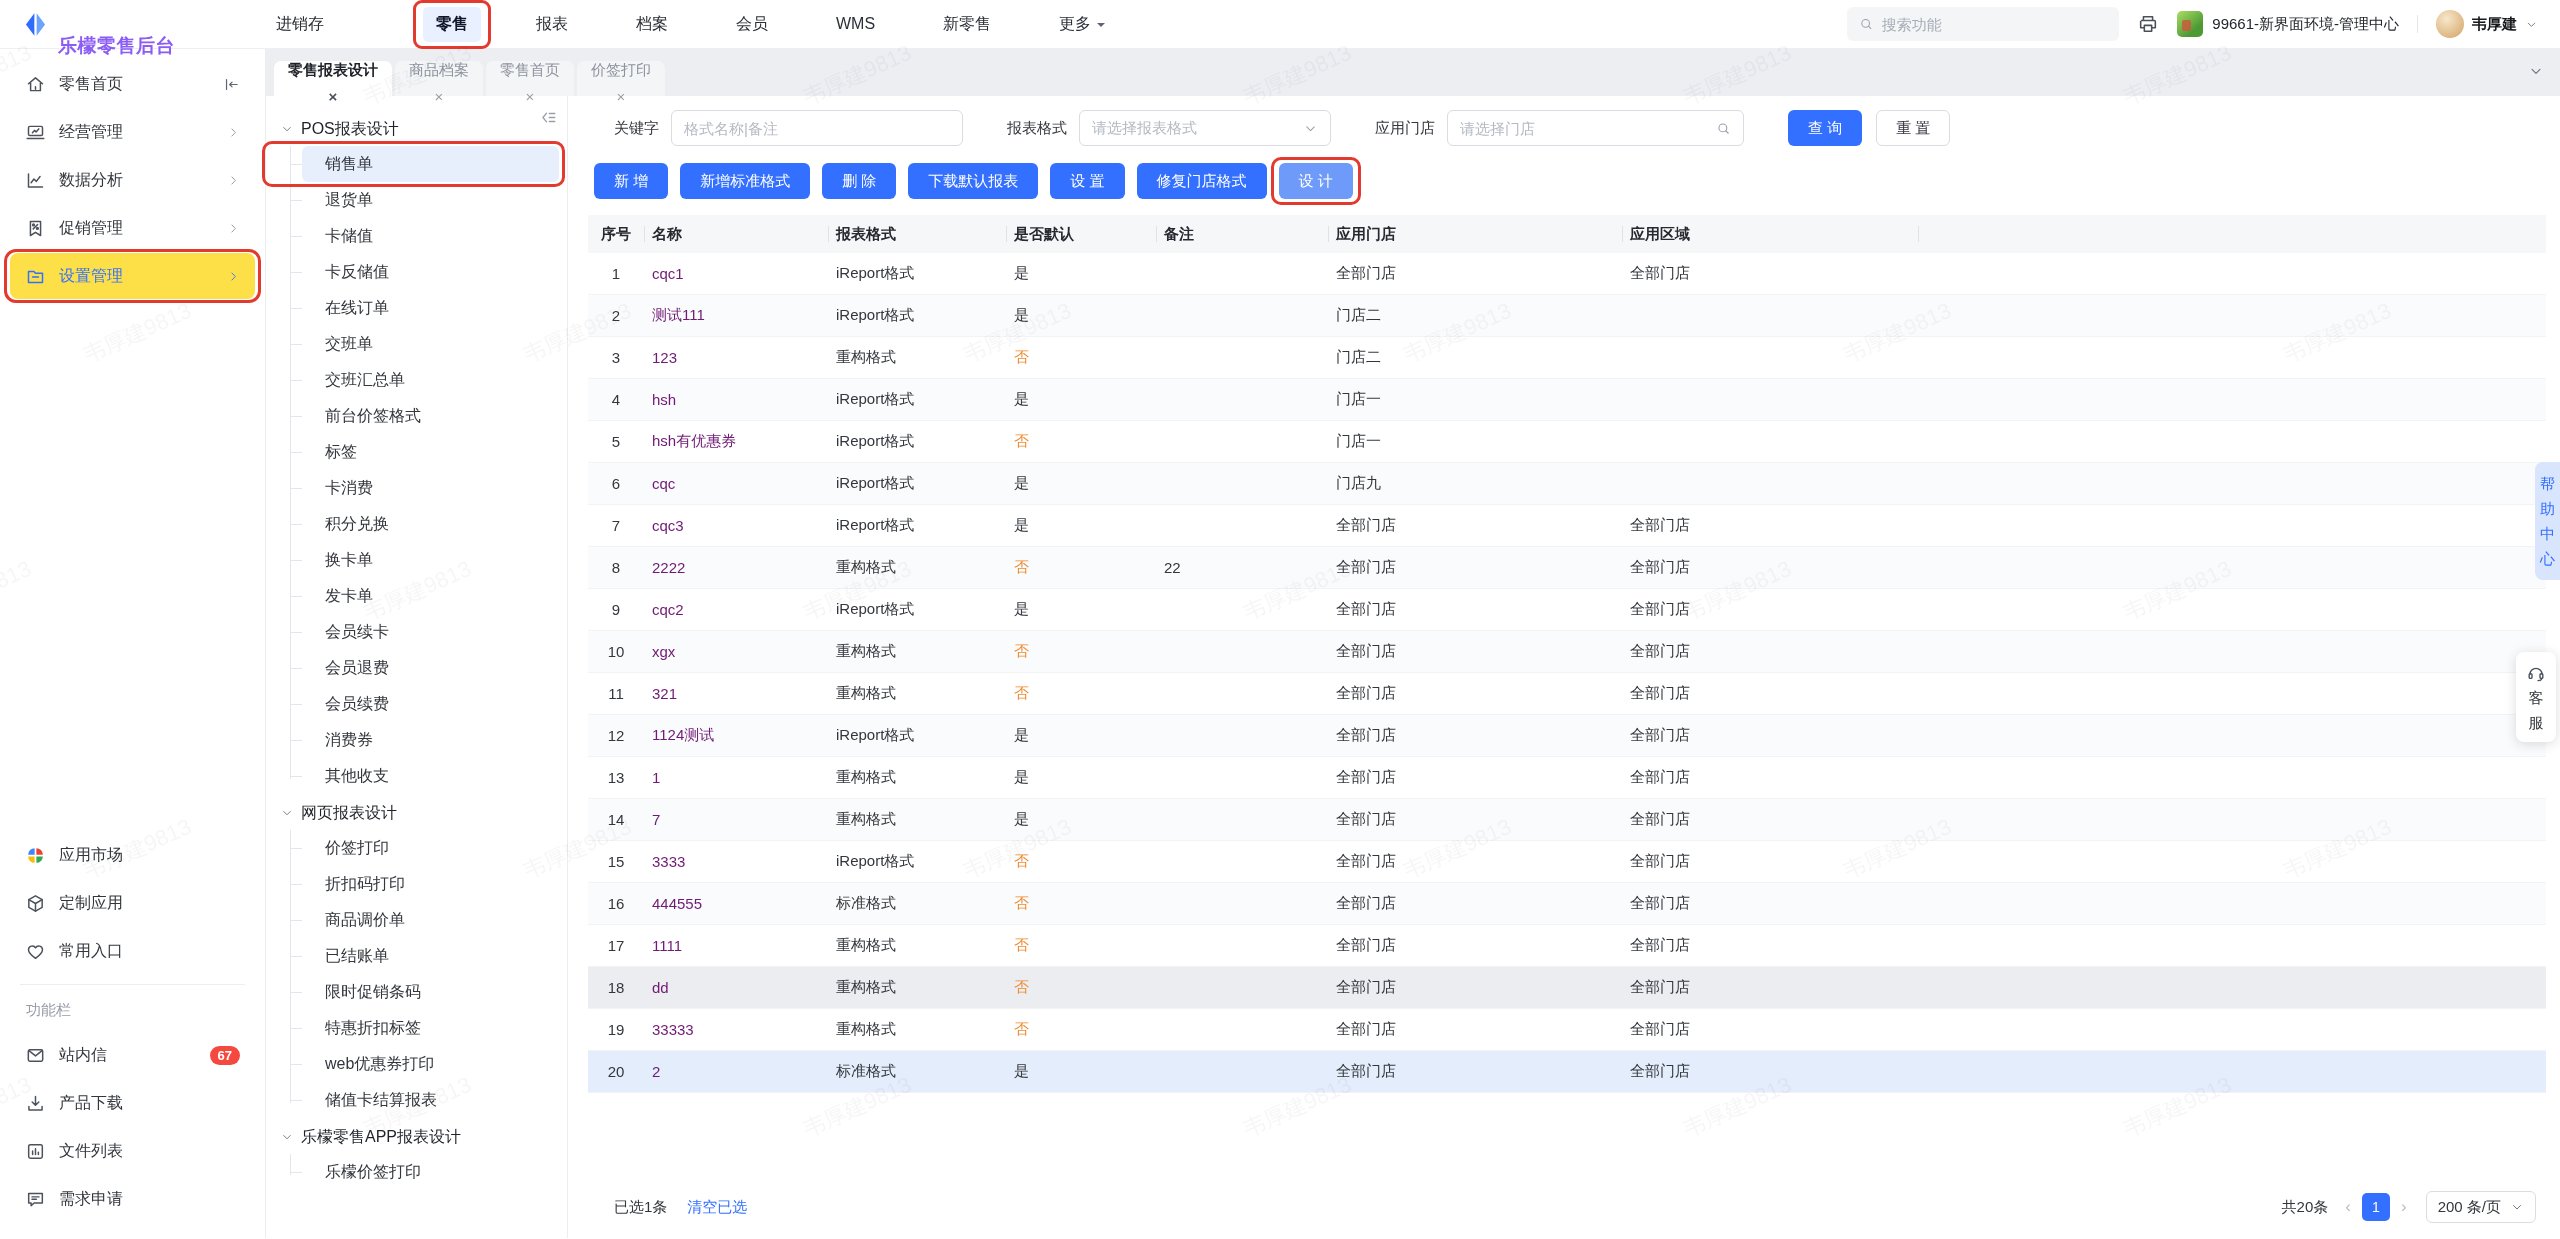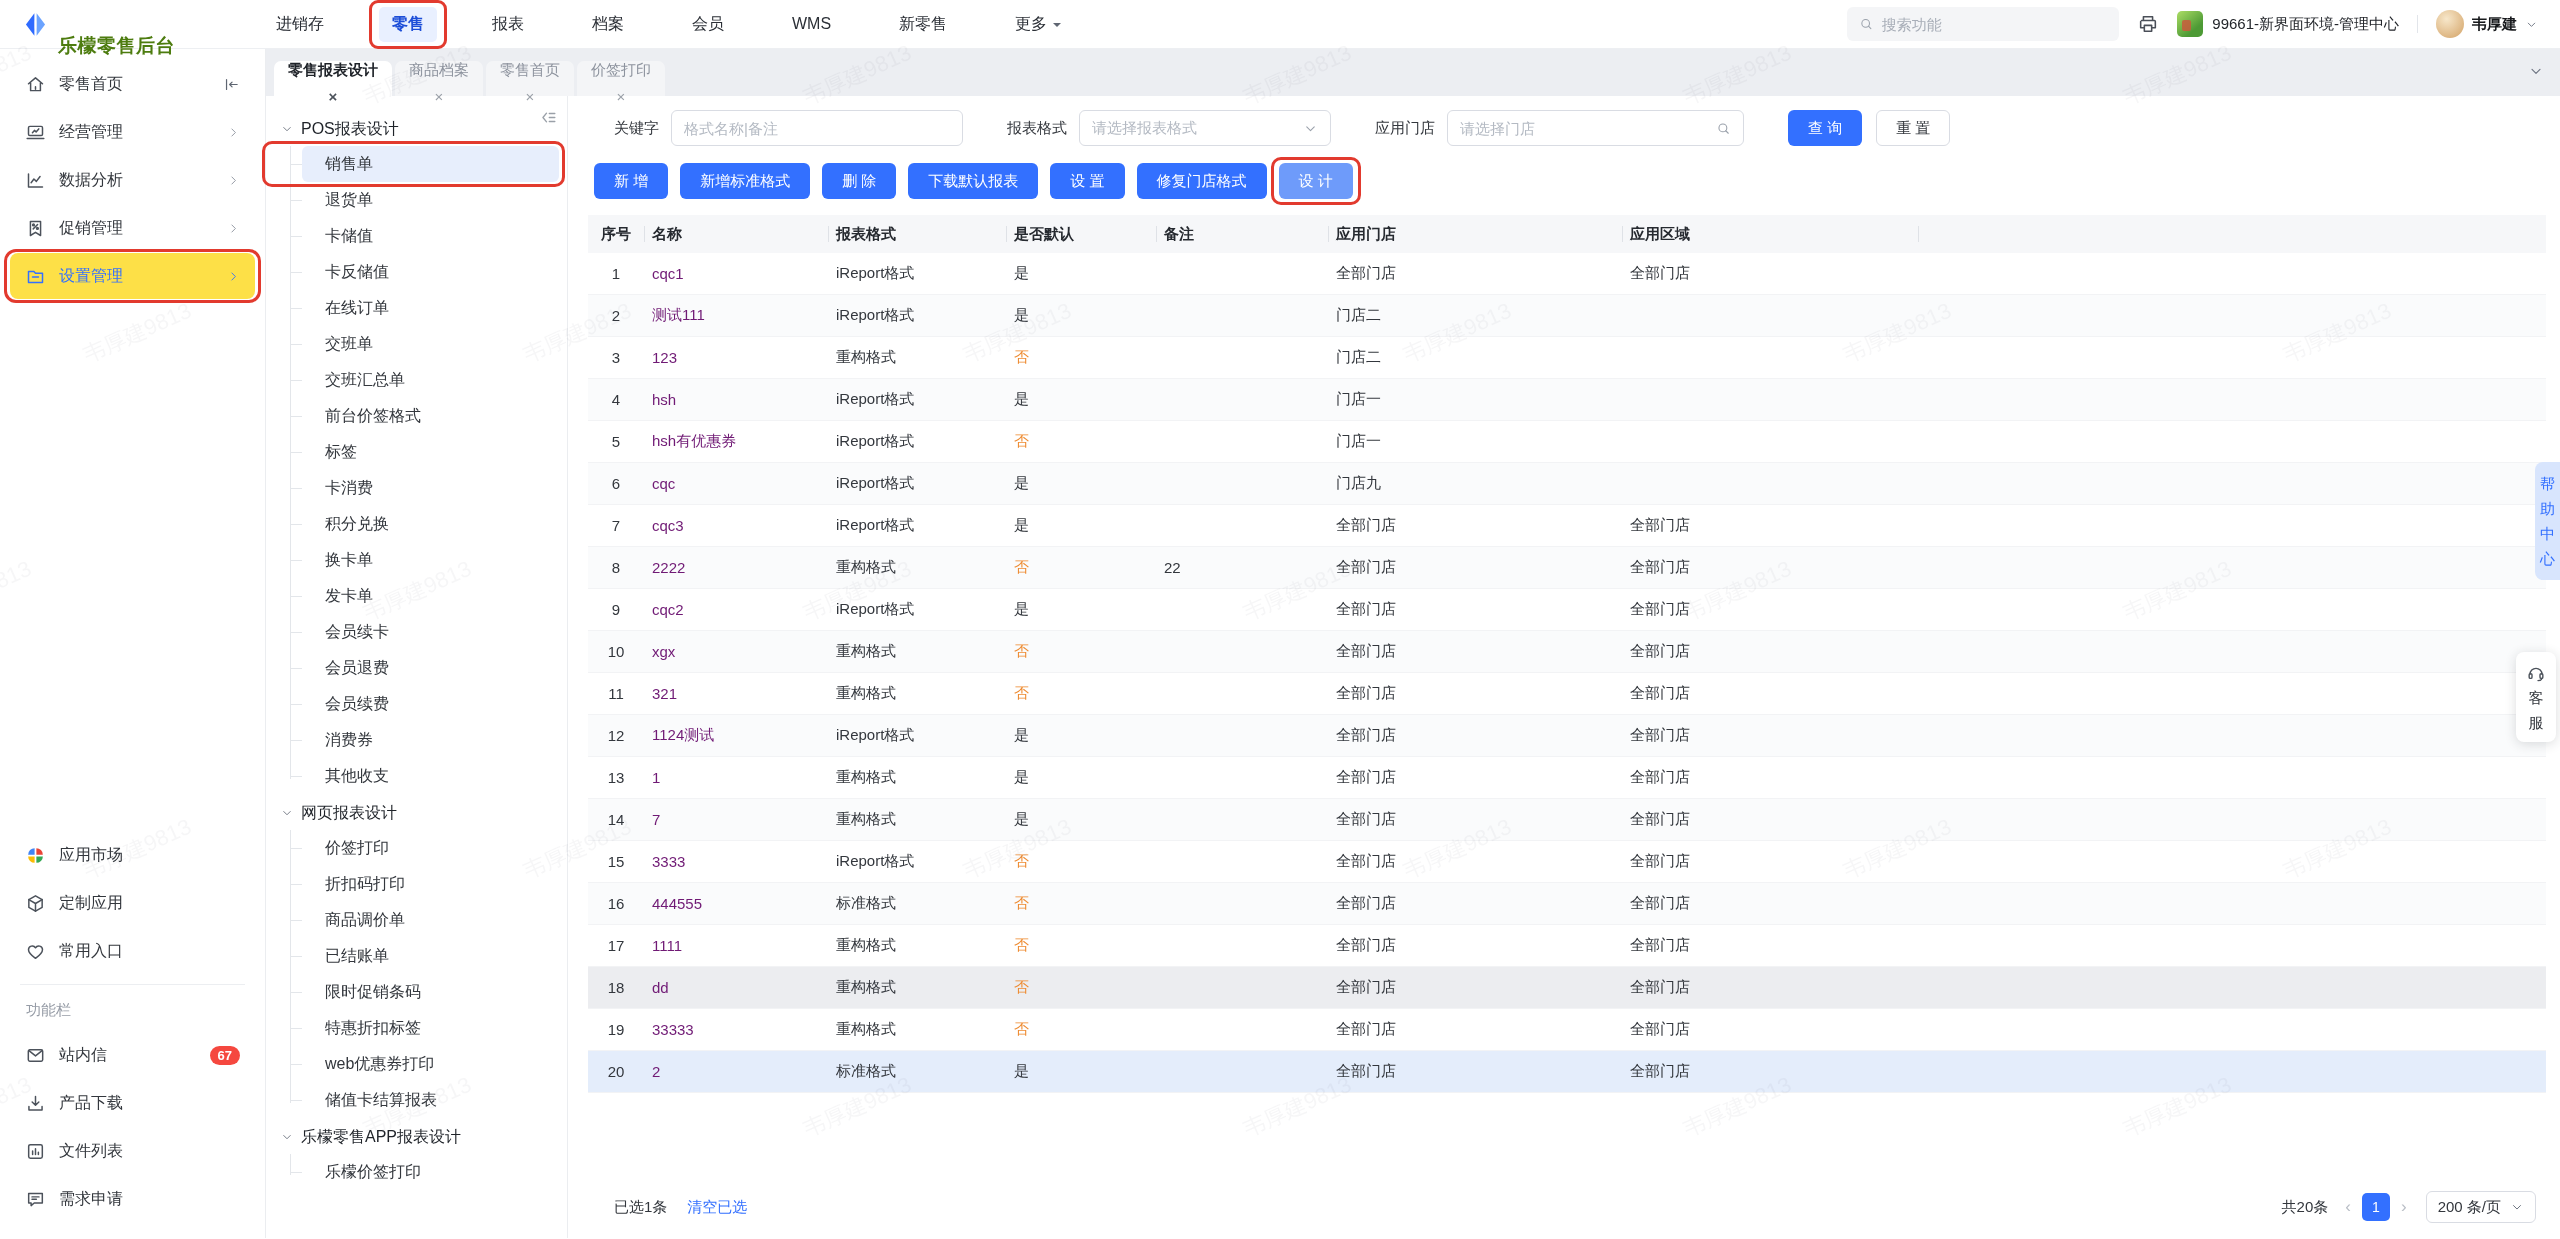--- a/index.html
+++ b/index.html
@@ -7,24 +7,24 @@
     width: 2560px; height: 1239px;
     font-family: "Liberation Sans", "DejaVu Sans", sans-serif;
     color: #2b2f36; background: #fff; overflow: hidden; position: relative;
   }
   svg { display: block; }
 
   
   .navbar { height: 49px; border-bottom: 1px solid #edeff2; display: flex; align-items: center; padding: 0 22px; background: #fff; position: relative; z-index: 10; }
   .logo { display: flex; align-items: center; gap: 9px; }
   .logo-mark { width: 27px; height: 27px; }
-  .logo-title { font-size: 19px; font-weight: bold; color: #4d7c0f; letter-spacing: .5px; margin-top: 44px; }
+  .logo-title { font-size: 19px; font-weight: bold; color: #8b5cf6; letter-spacing: .5px; margin-top: 44px; }
   .nav-items { display: flex; align-items: center; gap: 42px; margin-left: 88px; }
   .nav-item { font-size: 16px; color: #2b2f36; padding: 7px 13px; border-radius: 5px; cursor: pointer; display: flex; align-items: center; gap: 6px; position: relative; white-space: nowrap; }
-  .nav-item.active { background: #e9f0ff; color: #1d4ed8; font-weight: bold; }
+  .nav-item.active { background: #e9f0ff; color: #0f172a; font-weight: bold; margin-left: 44px; }
   .nav-item .caret { width: 0; height: 0; border: 4.5px solid transparent; border-top-color: #5f6672; margin-top: 5px; }
   .nav-right { margin-left: auto; display: flex; align-items: center; gap: 18px; }
   .search-box { width: 272px; height: 34px; background: #f4f5f7; border-radius: 6px; display: flex; align-items: center; padding: 0 12px; gap: 8px; color: #9aa1ab; }
   .search-box .icon { width: 16px; height: 16px; }
   .search-box input { border: none; background: transparent; outline: none; font-size: 15px; width: 100%; color: #2b2f36; font-family: inherit; }
   .search-box input::placeholder { color: #a8aeb8; }
   .printer-btn { width: 22px; height: 22px; color: #4a4f58; cursor: pointer; }
   .env { display: flex; align-items: center; gap: 9px; font-size: 15px; color: #23262b; cursor: pointer; }
   .env-avatar { width: 26px; height: 26px; border-radius: 5px; background: linear-gradient(140deg, #9fd45e 10%, #4d9a35 70%); position: relative; }
   .env-avatar::after { content:""; position:absolute; left:5px; top:9px; width:9px; height:11px; border-radius:2px; background: rgba(200,90,60,.85); }

